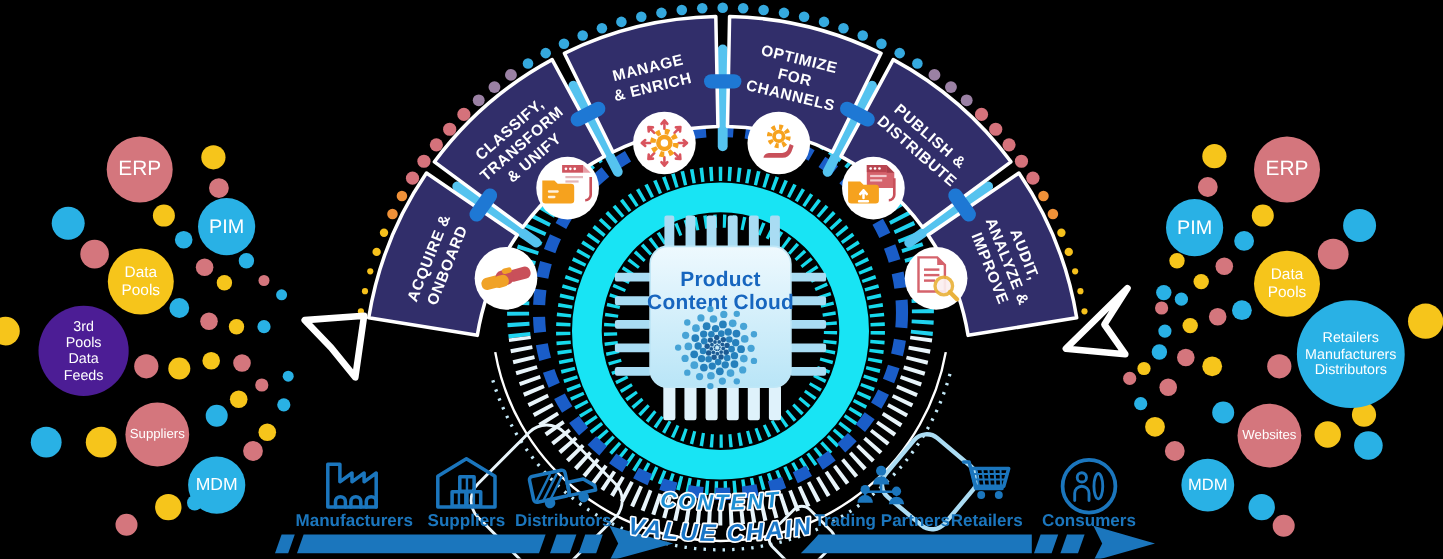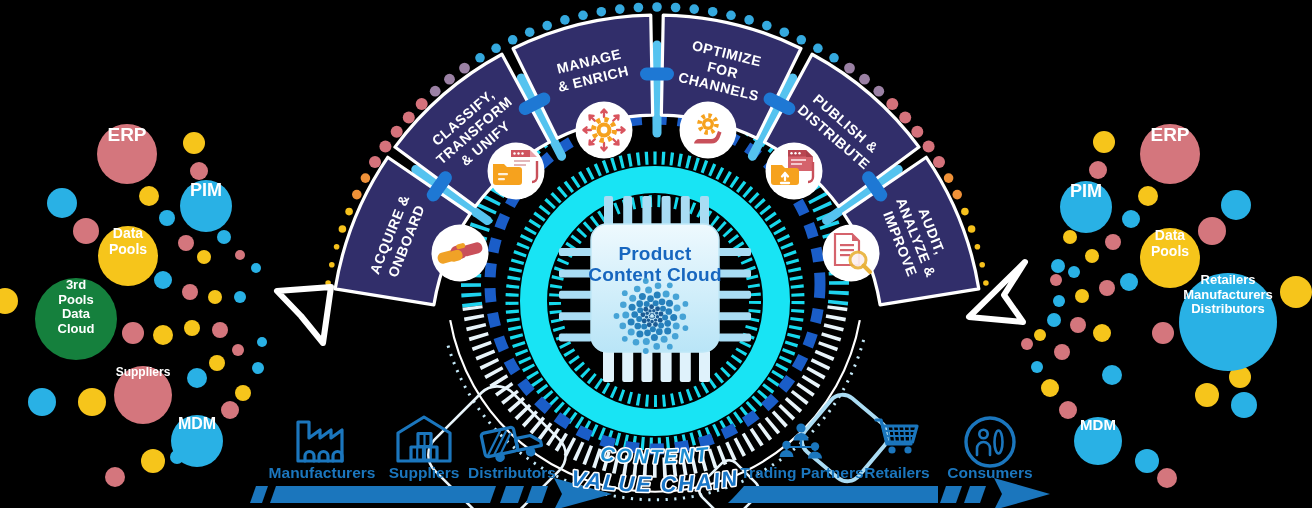--- a/index.html
+++ b/index.html
@@ -19,21 +19,21 @@
   .step-label{fill:var(--band);font-size:15.5px;font-weight:700;text-anchor:middle;}
   .step-icon{stroke:var(--band);stroke-width:3.2;fill:none;stroke-linecap:round;stroke-linejoin:round;}
   .step-icon .fill{fill:var(--band);stroke:none;}
   .step-icon .thin{stroke-width:1.8;}
   .step-icon .med{stroke-width:2.2;}
   .dart{fill:none;stroke:#fff;stroke-width:6;stroke-linejoin:round;}
   .dmd{fill:none;stroke:#e9f5fb;stroke-width:2.6;}
   .dmd2{fill:none;stroke:#abdcf3;stroke-width:4;}
   #overlay{position:absolute;left:0;top:0;width:100%;height:100%;}
   .bubble{position:absolute;border-radius:50%;display:flex;flex-direction:column;align-items:center;
-          justify-content:flex-start;color:#fff;font-weight:700;text-align:center;line-height:1.12;}
+          justify-content:center;color:#fff;font-weight:400;text-align:center;line-height:1.12;}
   .dot{position:absolute;border-radius:50%;}
 </style>
 </head>
 <body>
 
 <div class="stage">
 
 <svg width="1312" height="508" viewBox="0 0 1312 508" xmlns="http://www.w3.org/2000/svg" xmlns:xlink="http://www.w3.org/1999/xlink">
   <defs>
     <linearGradient id="chipGrad" x1="0" y1="0" x2="0" y2="1">
@@ -486,25 +486,25 @@
       <div class="bubble" style="left: 97px; top: 124px; width: 60px; height: 60px; background: rgb(212, 118, 125); font-size: 19px;">
         <div>ERP</div>
       </div>
       <div class="bubble" style="left: 180px; top: 180px; width: 52px; height: 52px; background: rgb(41, 177, 229); font-size: 18px;">
         <div>PIM</div>
       </div>
       <div class="bubble" style="left: 98px; top: 226px; width: 60px; height: 60px; background: rgb(246, 197, 27); font-size: 14px;">
         <div>Data</div>
         <div>Pools</div>
       </div>
-      <div class="bubble" style="left: 35px; top: 278px; width: 82px; height: 82px; background: #15803d; font-size: 13px;">
+      <div class="bubble" style="left: 35px; top: 278px; width: 82px; height: 82px; background: #4c1d95; font-size: 13px;">
         <div>3rd</div>
         <div>Pools</div>
         <div>Data</div>
-        <div>Cloud</div>
+        <div>Feeds</div>
       </div>
       <div class="bubble" style="left: 114px; top: 366px; width: 58px; height: 58px; background: rgb(212, 118, 125); font-size: 12px;">
         <div>Suppliers</div>
       </div>
       <div class="bubble" style="left: 171px; top: 415px; width: 52px; height: 52px; background: rgb(41, 177, 229); font-size: 16px;">
         <div>MDM</div>
       </div>
       <div class="dot" style="left: 1093px; top: 131px; width: 22px; height: 22px; background: rgb(246, 197, 27);"></div>
       <div class="dot" style="left: 1089px; top: 161px; width: 18px; height: 18px; background: rgb(212, 118, 125);"></div>
       <div class="dot" style="left: 1138px; top: 186px; width: 20px; height: 20px; background: rgb(246, 197, 27);"></div>
@@ -546,18 +546,21 @@
       </div>
       <div class="bubble" style="left: 1140px; top: 228px; width: 60px; height: 60px; background: rgb(246, 197, 27); font-size: 14px;">
         <div>Data</div>
         <div>Pools</div>
       </div>
       <div class="bubble" style="left: 1179px; top: 273px; width: 98px; height: 98px; background: rgb(41, 177, 229); font-size: 13px;">
         <div>Retailers</div>
         <div>Manufacturers</div>
         <div>Distributors</div>
       </div>
+      <div class="bubble" style="left: 1125px; top: 367px; width: 58px; height: 58px; background: rgb(212, 118, 125); font-size: 12px;">
+        <div>Websites</div>
+      </div>
       <div class="bubble" style="left: 1074px; top: 417px; width: 48px; height: 48px; background: rgb(41, 177, 229); font-size: 15px;">
         <div>MDM</div>
       </div>
     </div>
 
 </div>
 
 </body></html>

